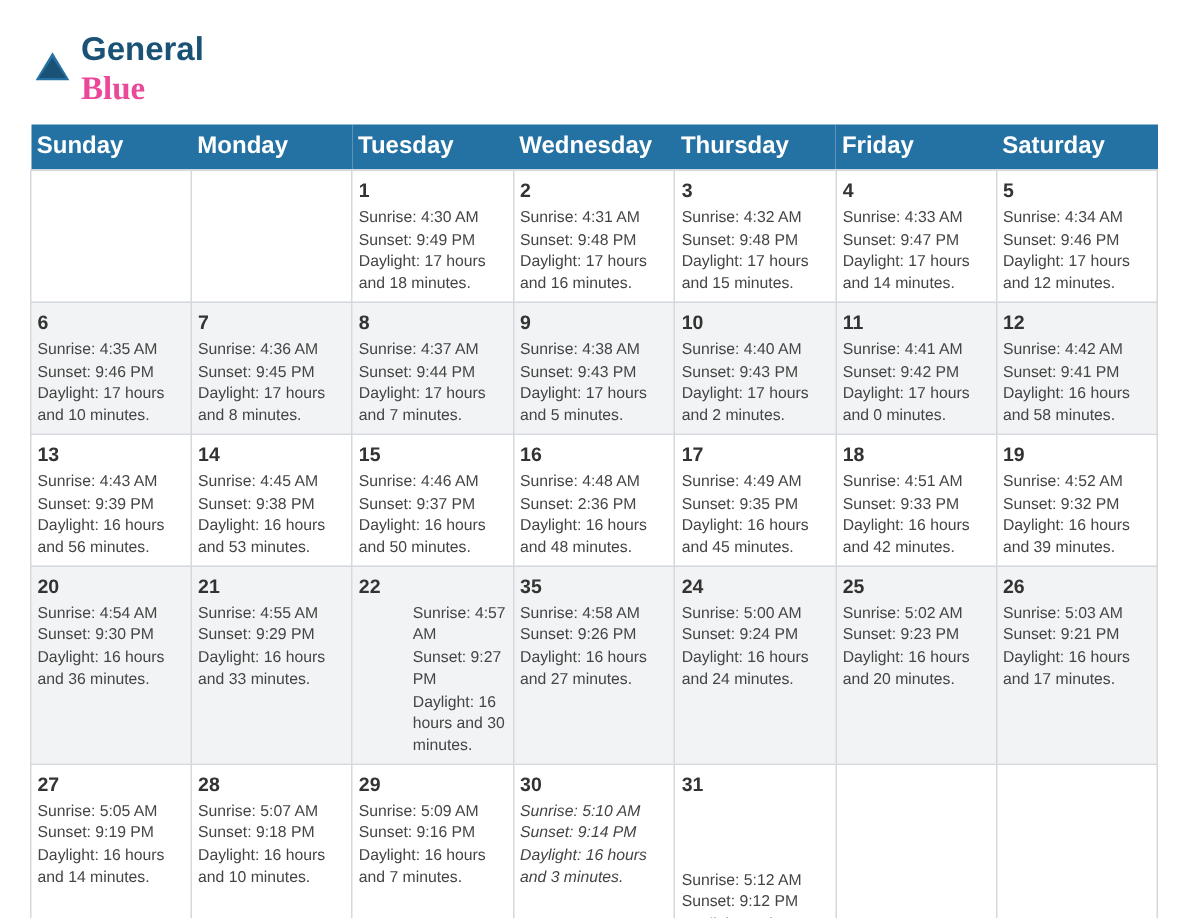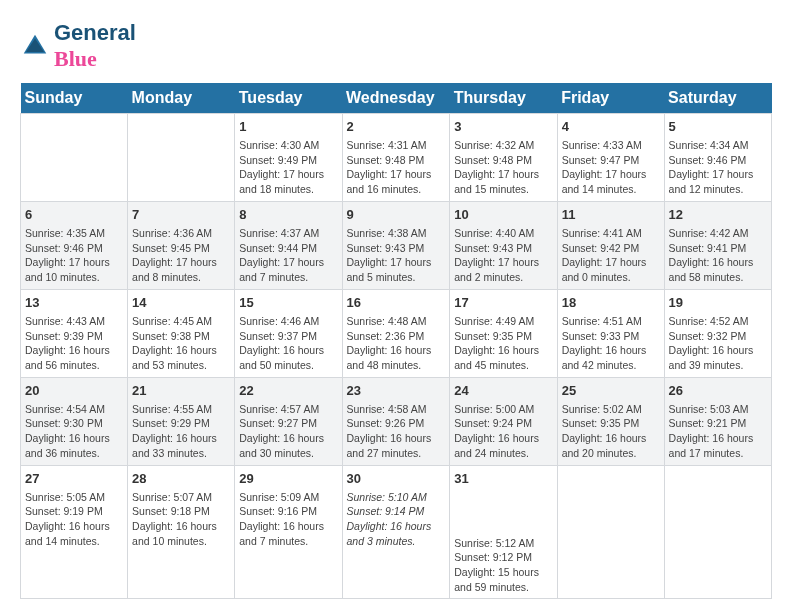--- a/index.html
+++ b/index.html
@@ -251,40 +251,40 @@
 Daylight: 16 hours and 36 minutes.</div>
         </td>
         <td>
           <span class="day-num">21</span>
           <div class="cell-content" style="white-space: pre-line;">Sunrise: 4:55 AM
 Sunset: 9:29 PM
 Daylight: 16 hours and 33 minutes.</div>
         </td>
         <td>
           <span class="day-num">22</span>
-          <div class="cell-content" style="white-space: pre-line;">Sunrise: 4:57 AM
+          <div class="cell-content" style="white-space: pre-line; margin-left: 36px;">Sunrise: 4:57 AM
 Sunset: 9:27 PM
 Daylight: 16 hours and 30 minutes.</div>
         </td>
         <td>
-          <span class="day-num">23</span>
+          <span class="day-num">35</span>
           <div class="cell-content" style="white-space: pre-line;">Sunrise: 4:58 AM
 Sunset: 9:26 PM
 Daylight: 16 hours and 27 minutes.</div>
         </td>
         <td>
           <span class="day-num">24</span>
           <div class="cell-content" style="white-space: pre-line;">Sunrise: 5:00 AM
 Sunset: 9:24 PM
 Daylight: 16 hours and 24 minutes.</div>
         </td>
         <td>
           <span class="day-num">25</span>
           <div class="cell-content" style="white-space: pre-line;">Sunrise: 5:02 AM
-Sunset: 9:35 PM
+Sunset: 9:23 PM
 Daylight: 16 hours and 20 minutes.</div>
         </td>
         <td>
           <span class="day-num">26</span>
           <div class="cell-content" style="white-space: pre-line;">Sunrise: 5:03 AM
 Sunset: 9:21 PM
 Daylight: 16 hours and 17 minutes.</div>
         </td>
       </tr>
       <tr>

